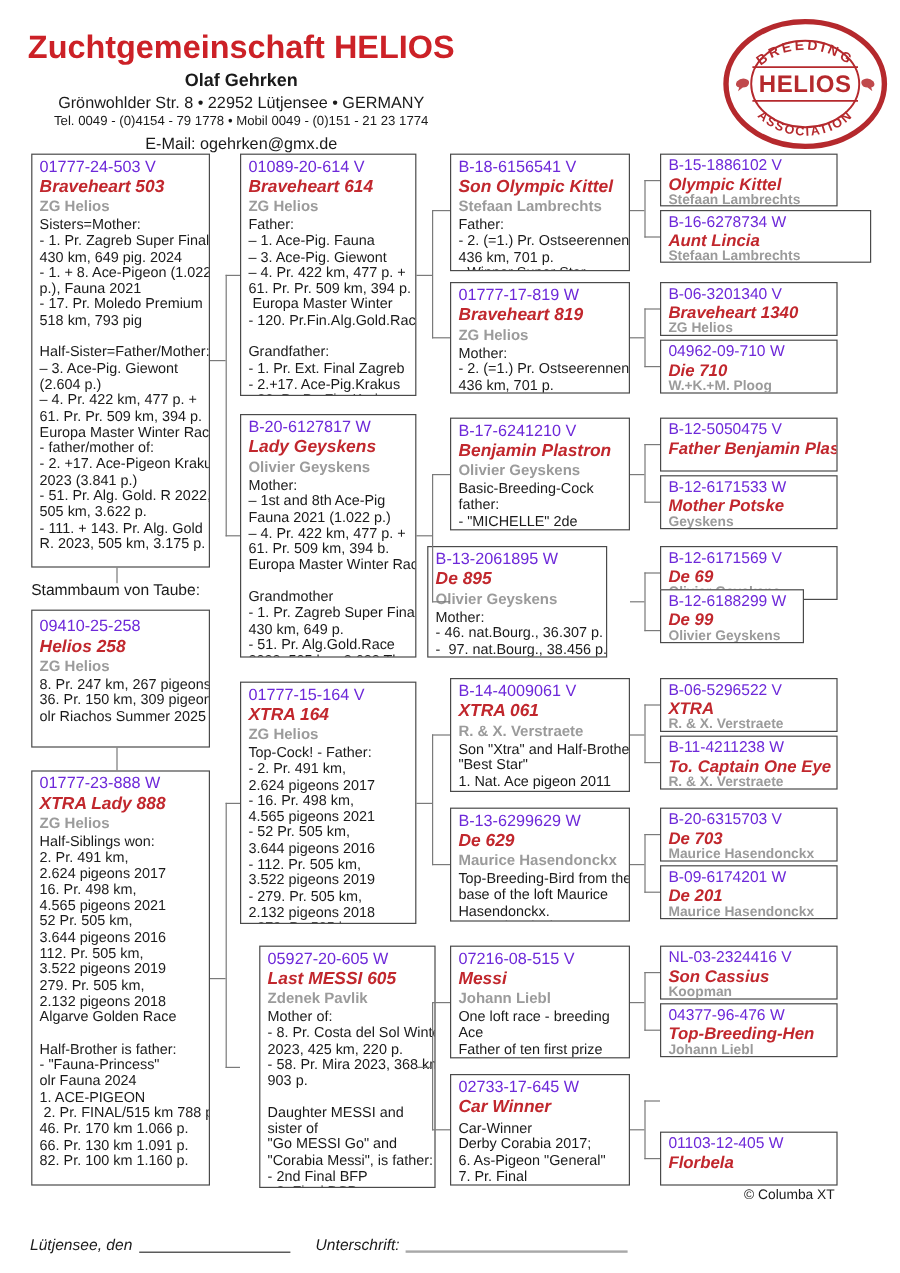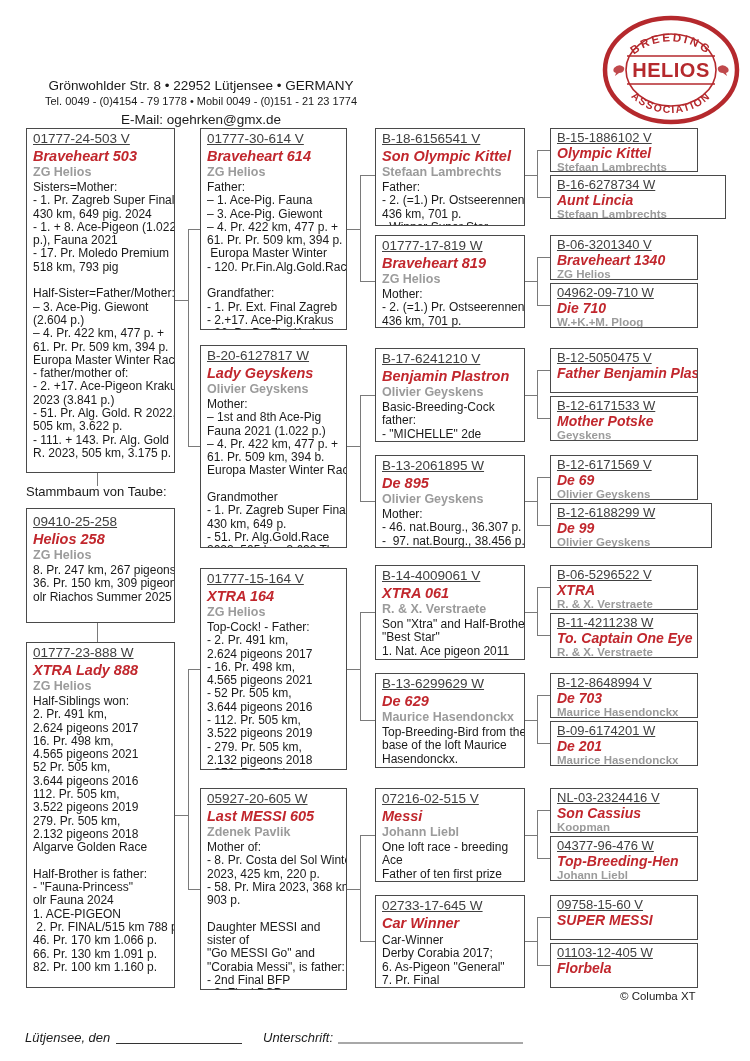--- a/index.html
+++ b/index.html
@@ -9,21 +9,21 @@
   .hdr { position:absolute; left:1px; width:400px; text-align:center; color:#1a1a1a; }
   .hdr-title { top:24px; font-size:27px; font-weight:bold; color:#cc2127; letter-spacing:0; }
   .hdr-person { top:59px; font-size:15px; font-weight:bold; }
   .hdr-addr { top:78px; font-size:13.5px; }
   .hdr-phone { top:95px; font-size:11px; }
   .hdr-email { top:112px; font-size:13.5px; }
 
   .stamp { position:absolute; left:600px; top:14px; width:142px; height:112px; }
 
   .pbox { position:absolute; background:#fff; border:1px solid #4a4a4a; padding:2px 3px 0 6px; overflow:hidden; }
-  .ring { font-size:13.5px; line-height:16px; color:#404040; white-space:nowrap;text-decoration:underline; }
+  .ring { font-size:13.5px; line-height:16px; color:#6d28d9; white-space:nowrap; }
   .pname { font-size:14.5px; line-height:18px; font-weight:bold; font-style:italic; color:#c1272d; white-space:nowrap; }
   .owner { font-size:12.5px; line-height:14px; font-weight:bold; color:#9b9b9b; white-space:nowrap; }
   .owner:empty { display:none; }
   .body { margin-top:2px; font-size:12px; line-height:13.3px; color:#1a1a1a; white-space:pre; }
 
   .g4 .ring { font-size:13px; line-height:14px; }
   .g4 .pname { font-size:14px; line-height:16px; }
   .g4 .owner { font-size:11.5px; line-height:12px; }
 
   .tree-label { position:absolute; left:26px; top:484px; font-size:13px; color:#1a1a1a; }
@@ -33,20 +33,22 @@
   .foot-it { position:absolute; font-size:13px; font-style:italic; color:#1a1a1a;text-align:center; }
   .sig-line-dark { position:absolute; border-bottom:1px solid #333; height:1px; }
   .sig-line-gray { position:absolute; border-bottom:2px solid #a8a8a8; height:1px; }
   .copyright { position:absolute; left:620px; top:990px; font-size:11.5px; color:#1a1a1a; }
 </style>
 </head>
 <body>
 
 <div class="page">
 
+  <div class="hdr hdr-title">Zuchtgemeinschaft HELIOS</div>
+  <div class="hdr hdr-person">Olaf Gehrken</div>
   <div class="hdr hdr-addr">Grönwohlder Str. 8 • 22952 Lütjensee • GERMANY</div>
   <div class="hdr hdr-phone">Tel. 0049 - (0)4154 - 79 1778 • Mobil 0049 - (0)151 - 21 23 1774</div>
   <div class="hdr hdr-email">E-Mail: ogehrken@gmx.de</div>
 
   <svg class="stamp" viewBox="0 0 142 112">
     <ellipse cx="71" cy="56" rx="66" ry="52" fill="none" stroke="#b5292d" stroke-width="4.5"></ellipse>
     <ellipse cx="71" cy="56" rx="45" ry="36" fill="none" stroke="#b5292d" stroke-width="1.6"></ellipse>
     <path id="arcTop" d="M 21 62 A 51 43 0 0 1 121 62" fill="none"></path>
     <path id="arcBot" d="M 19 54 A 52 45 0 0 0 123 54" fill="none"></path>
     <text font-size="11.5" font-weight="bold" fill="#b5292d" letter-spacing="2.5" font-family="Liberation Sans, sans-serif">
@@ -121,21 +123,21 @@
 - "Fauna-Princess"
 olr Fauna 2024
 1. ACE-PIGEON
  2. Pr. FINAL/515 km 788 p.
 46. Pr. 170 km 1.066 p.
 66. Pr. 130 km 1.091 p.
 82. Pr. 100 km 1.160 p.</div>
   </div>
 
   <div class="pbox" style="left:200px;top:128px;width:147px;height:202px">
-    <div class="ring">01777-30-614 V</div>
+    <div class="ring">01089-20-614 V</div>
     <div class="pname">Braveheart  614</div>
     <div class="owner">ZG Helios</div>
     <div class="body">Father:
 – 1. Ace-Pig. Fauna
 – 3. Ace-Pig. Giewont
 – 4. Pr. 422 km, 477 p. +
 61. Pr. Pr. 509 km, 394 p.
  Europa Master Winter
 - 120. Pr.Fin.Alg.Gold.Race
 
@@ -171,21 +173,21 @@
 - 16. Pr. 498 km,
 4.565 pigeons 2021
 - 52 Pr. 505 km,
 3.644 pigeons 2016
 - 112. Pr. 505 km,
 3.522 pigeons 2019
 - 279. Pr. 505 km,
 2.132 pigeons 2018
 - 379. Pr. 505 km,</div>
   </div>
-  <div class="pbox" style="left:200px;top:788px;width:147px;height:202px">
+  <div class="pbox" style="left:216px;top:788px;width:147px;height:202px">
     <div class="ring">05927-20-605 W</div>
     <div class="pname">Last MESSI 605</div>
     <div class="owner">Zdenek Pavlik</div>
     <div class="body">Mother of:
 - 8. Pr. Costa del Sol Winter
 2023, 425 km, 220 p.
 - 58. Pr. Mira 2023, 368 km,
 903 p.
 
 Daughter MESSI and
@@ -216,21 +218,21 @@
   </div>
   <div class="pbox" style="left:375px;top:348px;width:150px;height:94px">
     <div class="ring">B-17-6241210 V</div>
     <div class="pname">Benjamin Plastron</div>
     <div class="owner">Olivier Geyskens</div>
     <div class="body">Basic-Breeding-Cock
 father:
 - "MICHELLE" 2de
 Nationale Asduif Belg.</div>
   </div>
-  <div class="pbox" style="left:375px;top:455px;width:150px;height:93px">
+  <div class="pbox" style="left:356px;top:455px;width:150px;height:93px">
     <div class="ring">B-13-2061895 W</div>
     <div class="pname">De 895</div>
     <div class="owner">Olivier Geyskens</div>
     <div class="body">Mother:
 - 46. nat.Bourg., 36.307 p.
 -  97. nat.Bourg., 38.456 p.;
 - 49. nat.Chateaur., 12.456</div>
   </div>
   <div class="pbox" style="left:375px;top:565px;width:150px;height:95px">
     <div class="ring">B-14-4009061 V</div>
@@ -244,21 +246,21 @@
   <div class="pbox" style="left:375px;top:673px;width:150px;height:95px">
     <div class="ring">B-13-6299629 W</div>
     <div class="pname">De 629</div>
     <div class="owner">Maurice Hasendonckx</div>
     <div class="body">Top-Breeding-Bird from the
 base of the loft Maurice
 Hasendonckx.
 Hasendonckx is</div>
   </div>
   <div class="pbox" style="left:375px;top:788px;width:150px;height:94px">
-    <div class="ring">07216-02-515 V</div>
+    <div class="ring">07216-08-515 V</div>
     <div class="pname">Messi</div>
     <div class="owner">Johann Liebl</div>
     <div class="body">One loft race - breeding
 Ace
 Father of ten first prize
 winners and more than 200</div>
   </div>
   <div class="pbox" style="left:375px;top:895px;width:150px;height:93px">
     <div class="ring">02733-17-645 W</div>
     <div class="pname">Car Winner</div>
@@ -298,59 +300,54 @@
   <div class="pbox g4" style="left:550px;top:396px;width:148px;height:45px">
     <div class="ring">B-12-6171533 W</div>
     <div class="pname">Mother Potske</div>
     <div class="owner">Geyskens</div>
   </div>
   <div class="pbox g4" style="left:550px;top:455px;width:148px;height:45px">
     <div class="ring">B-12-6171569 V</div>
     <div class="pname">De 69</div>
     <div class="owner">Olivier Geyskens</div>
   </div>
-  <div class="pbox g4" style="left:550px;top:503px;width:162px;height:45px">
+  <div class="pbox g4" style="left:550px;top:491px;width:120px;height:45px">
     <div class="ring">B-12-6188299 W</div>
     <div class="pname">De 99</div>
     <div class="owner">Olivier Geyskens</div>
   </div>
   <div class="pbox g4" style="left:550px;top:565px;width:148px;height:45px">
     <div class="ring">B-06-5296522 V</div>
     <div class="pname">XTRA</div>
     <div class="owner">R. &amp; X. Verstraete</div>
   </div>
   <div class="pbox g4" style="left:550px;top:613px;width:148px;height:45px">
     <div class="ring">B-11-4211238 W</div>
     <div class="pname">To. Captain One Eye</div>
     <div class="owner">R. &amp; X. Verstraete</div>
   </div>
   <div class="pbox g4" style="left:550px;top:673px;width:148px;height:45px">
-    <div class="ring">B-12-8648994 V</div>
+    <div class="ring">B-20-6315703 V</div>
     <div class="pname">De 703</div>
     <div class="owner">Maurice Hasendonckx</div>
   </div>
   <div class="pbox g4" style="left:550px;top:721px;width:148px;height:45px">
     <div class="ring">B-09-6174201 W</div>
     <div class="pname">De 201</div>
     <div class="owner">Maurice Hasendonckx</div>
   </div>
   <div class="pbox g4" style="left:550px;top:788px;width:148px;height:45px">
     <div class="ring">NL-03-2324416 V</div>
     <div class="pname">Son Cassius</div>
     <div class="owner">Koopman</div>
   </div>
   <div class="pbox g4" style="left:550px;top:836px;width:148px;height:45px">
     <div class="ring">04377-96-476 W</div>
     <div class="pname">Top-Breeding-Hen</div>
     <div class="owner">Johann Liebl</div>
-  </div>
-  <div class="pbox g4" style="left:550px;top:895px;width:148px;height:45px">
-    <div class="ring">09758-15-60 V</div>
-    <div class="pname">SUPER MESSI</div>
-
   </div>
   <div class="pbox g4" style="left:550px;top:943px;width:148px;height:45px">
     <div class="ring">01103-12-405 W</div>
     <div class="pname">Florbela</div>
 
   </div>
 
   <div class="cl" style="left:97px;top:473px;width:1px;height:13px"></div>
   <div class="cl" style="left:97px;top:623px;width:1px;height:19px"></div>
 

